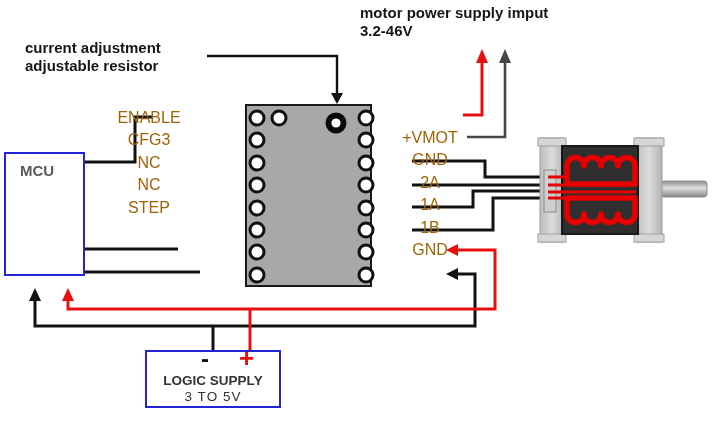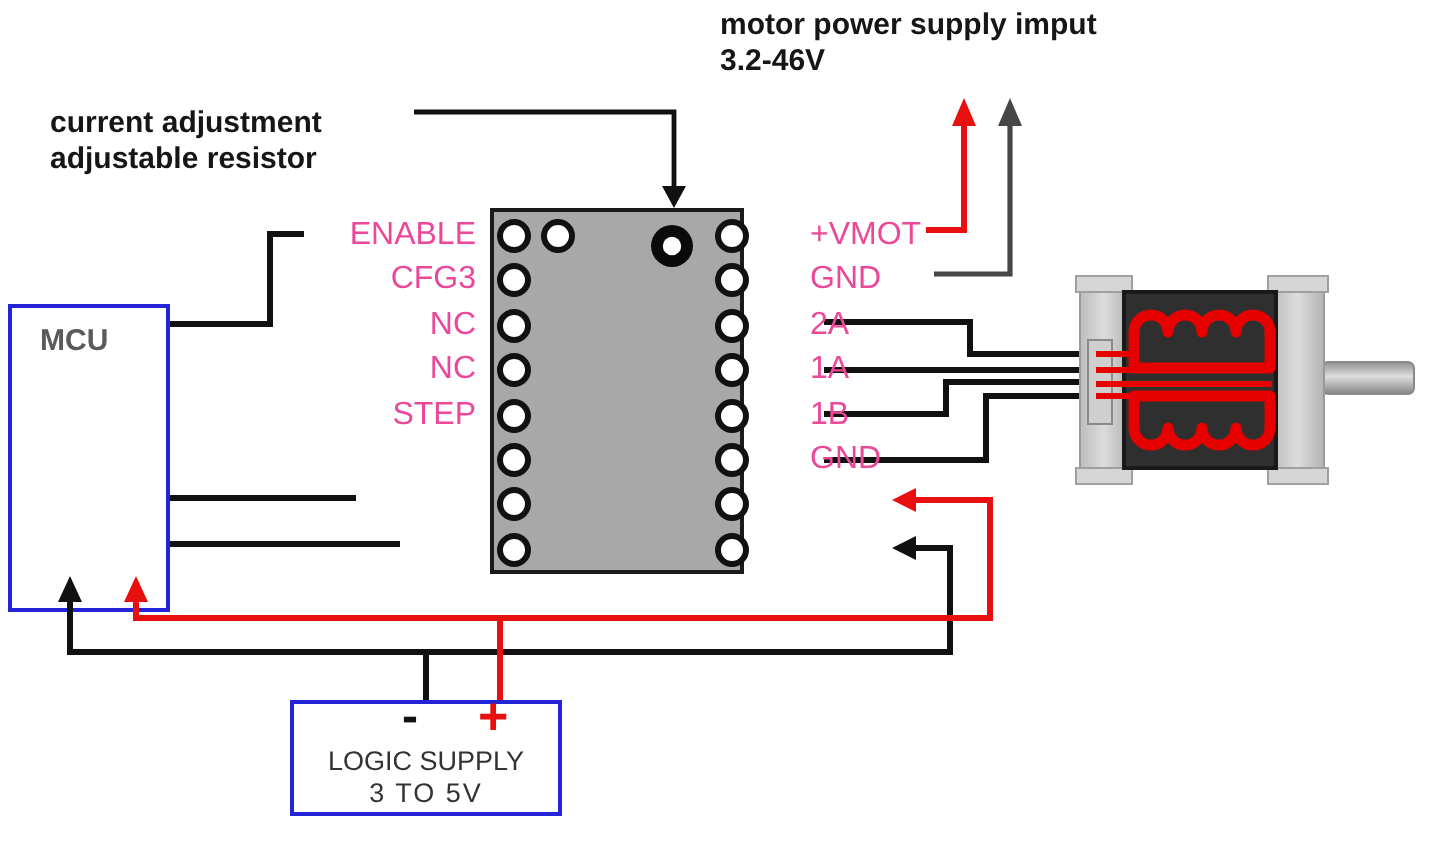--- a/index.html
+++ b/index.html
@@ -4,37 +4,37 @@
 <style>
   html,body{margin:0;padding:0;background:#ffffff;}
   #stage{
     position:relative;width:718px;height:421px;background:#ffffff;
     font-family:"Liberation Sans", sans-serif;overflow:hidden;
   }
   #stage svg{position:absolute;left:0;top:0;pointer-events:none;}
   .lbl{position:absolute;color:#222;}
   .title-block{font-weight:bold;font-size:15px;line-height:18px;text-align:left;color:#161616;}
   .pins{position:absolute;top:107px;}
-  .pin{height:22.4px;line-height:22.4px;font-size:16px;color:#ec4899;white-space:nowrap;}
+  .pin{height:22.4px;line-height:22.4px;font-size:16px;color:#a16207;white-space:nowrap;text-align:center;}
   .pins-left{left:60px;width:178px;text-align:right;}
-  .pins-right{left:405px;width:110px;text-align:left;}
+  .pins-right{left:375px;width:110px;text-align:left;margin-top:20px;}
   .chip{
     position:absolute;left:245px;top:104px;width:127px;height:183px;
     background:var(--chip-fill,#a8a8a8);border:2px solid var(--chip-border,#1a1a1a);
     box-sizing:border-box;
   }
   .bluebox{
     position:absolute;border:2px solid var(--box-blue,#2323d7);background:#ffffff;
     box-sizing:border-box;
   }
-  .mcu-box{left:4px;top:152px;width:81px;height:154px;}
+  .mcu-box{left:4px;top:152px;width:81px;height:124px;}
   .mcu-label{position:absolute;left:14px;top:8px;font-size:15px;font-weight:600;color:#5a5a5a;}
   .supply-box{left:145px;top:350px;width:136px;height:58px;}
   .supply-line{position:absolute;left:0;width:100%;text-align:center;font-size:13.5px;color:#333;}
-  .supply-name{top:21px;}
+  .supply-name{top:21px;font-weight:bold;}
   .supply-range{top:37px;letter-spacing:1px;}
   .supply-minus{position:absolute;left:54px;top:-7px;font-size:24px;font-weight:bold;color:#111;}
   .supply-plus{position:absolute;left:92px;top:-9px;font-size:26px;font-weight:bold;color:var(--wire-red,#e80f0f);}
   .wire-black{stroke:var(--wire-black,#111);stroke-width:3;fill:none;}
   .wire-red{stroke:var(--wire-red,#e80f0f);stroke-width:3;fill:none;}
   .wire-gray{stroke:var(--wire-gray,#474747);stroke-width:2.6;fill:none;}
   .arr-black{fill:var(--wire-black,#111);}
   .arr-red{fill:var(--wire-red,#e80f0f);}
   .arr-gray{fill:var(--wire-gray,#474747);}
   .hole{fill:#ffffff;stroke:#111;stroke-width:3;}
@@ -154,21 +154,21 @@
       <polyline class="coil-lead" points="548,192 636,192"></polyline>
       <polyline class="coil-lead" points="548,198 567,198"></polyline>
     </g>
   </svg>
 
   <div class="lbl title-block" style="left:360px;top:4px;width:250px;">
     <div>motor power supply imput</div>
     <div>3.2-46V</div>
   </div>
 
-  <div class="lbl title-block" style="left:25px;top:39px;width:180px;margin-top:14px;">
+  <div class="lbl title-block" style="left:25px;top:39px;width:180px;">
     <div>current adjustment</div>
     <div>adjustable resistor</div>
   </div>
 
   <div class="pins pins-left">
     <div class="pin">ENABLE</div>
     <div class="pin">CFG3</div>
     <div class="pin">NC</div>
     <div class="pin">NC</div>
     <div class="pin">STEP</div>

